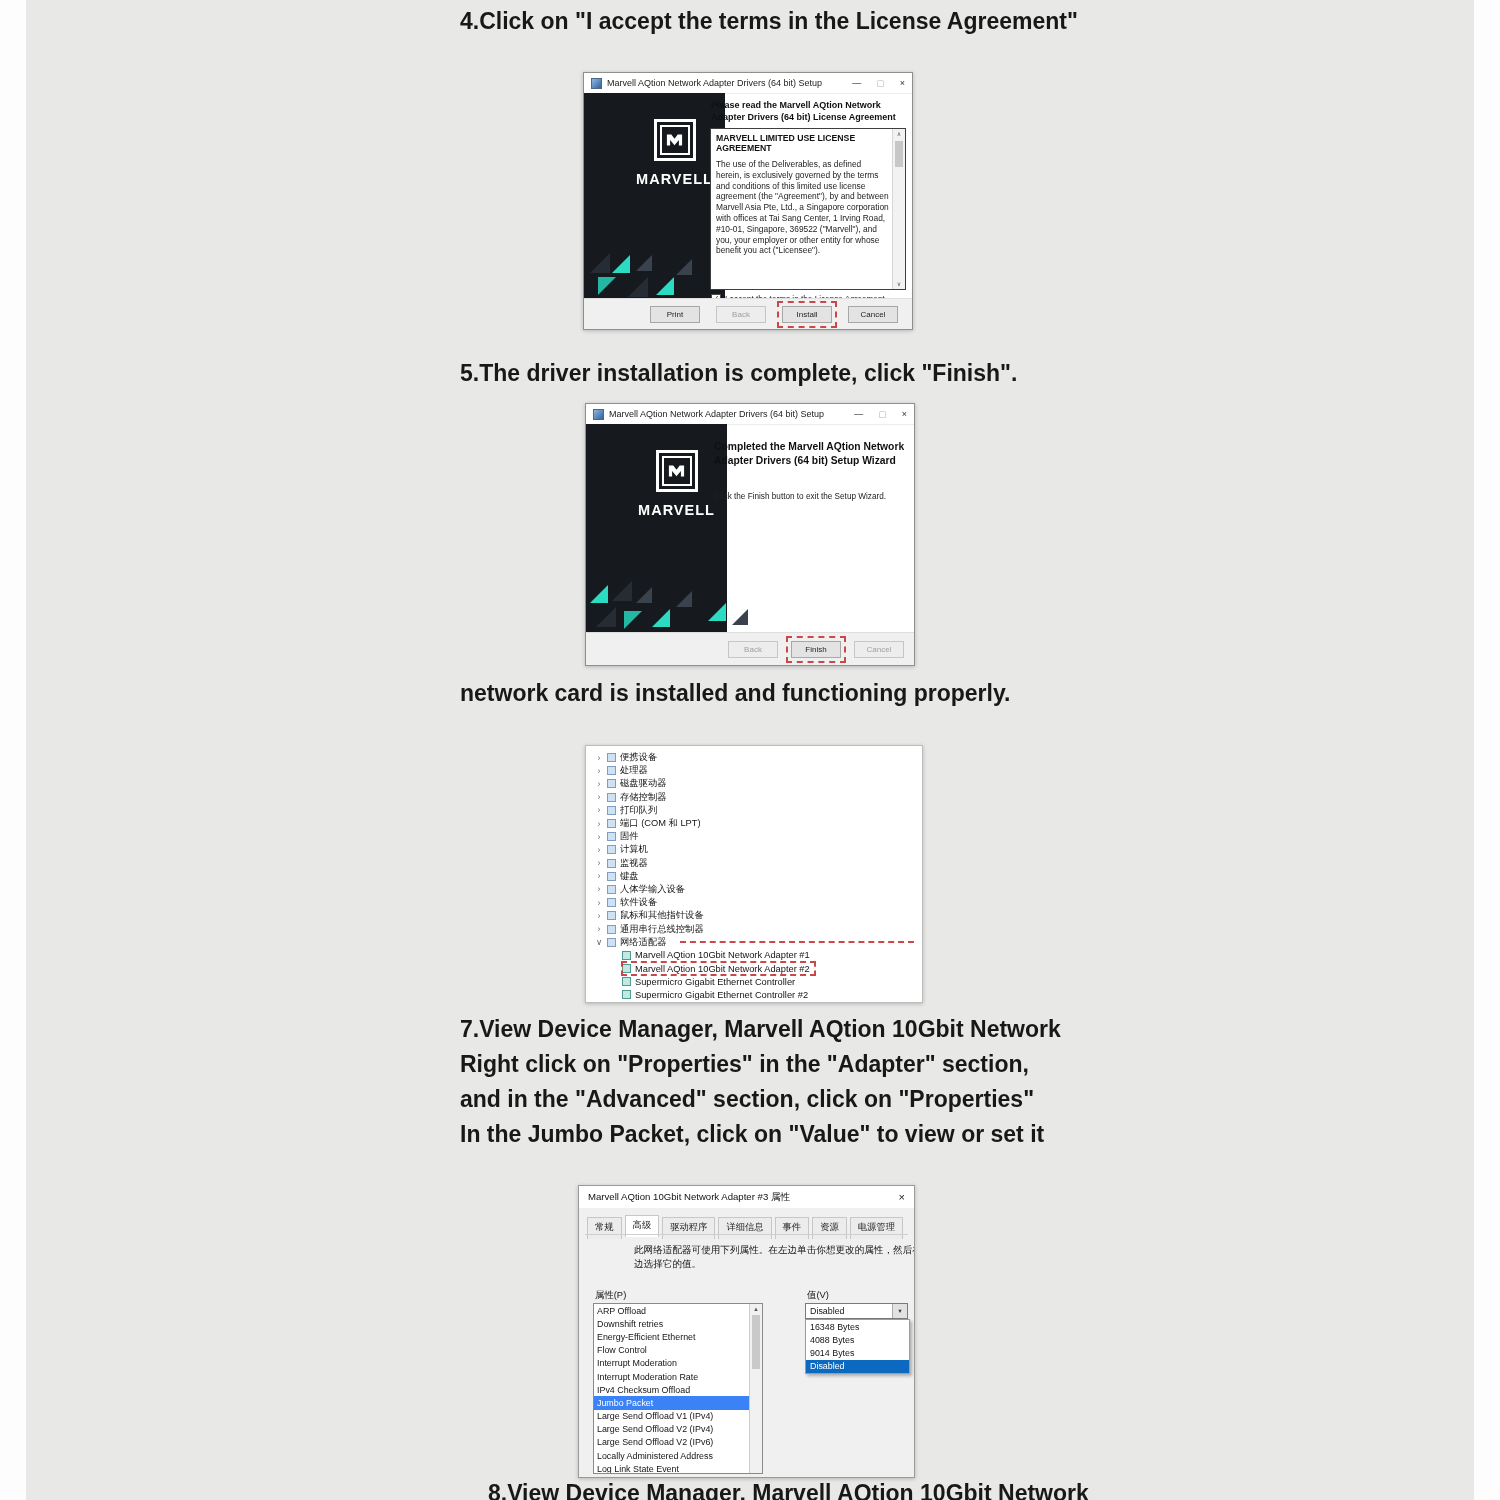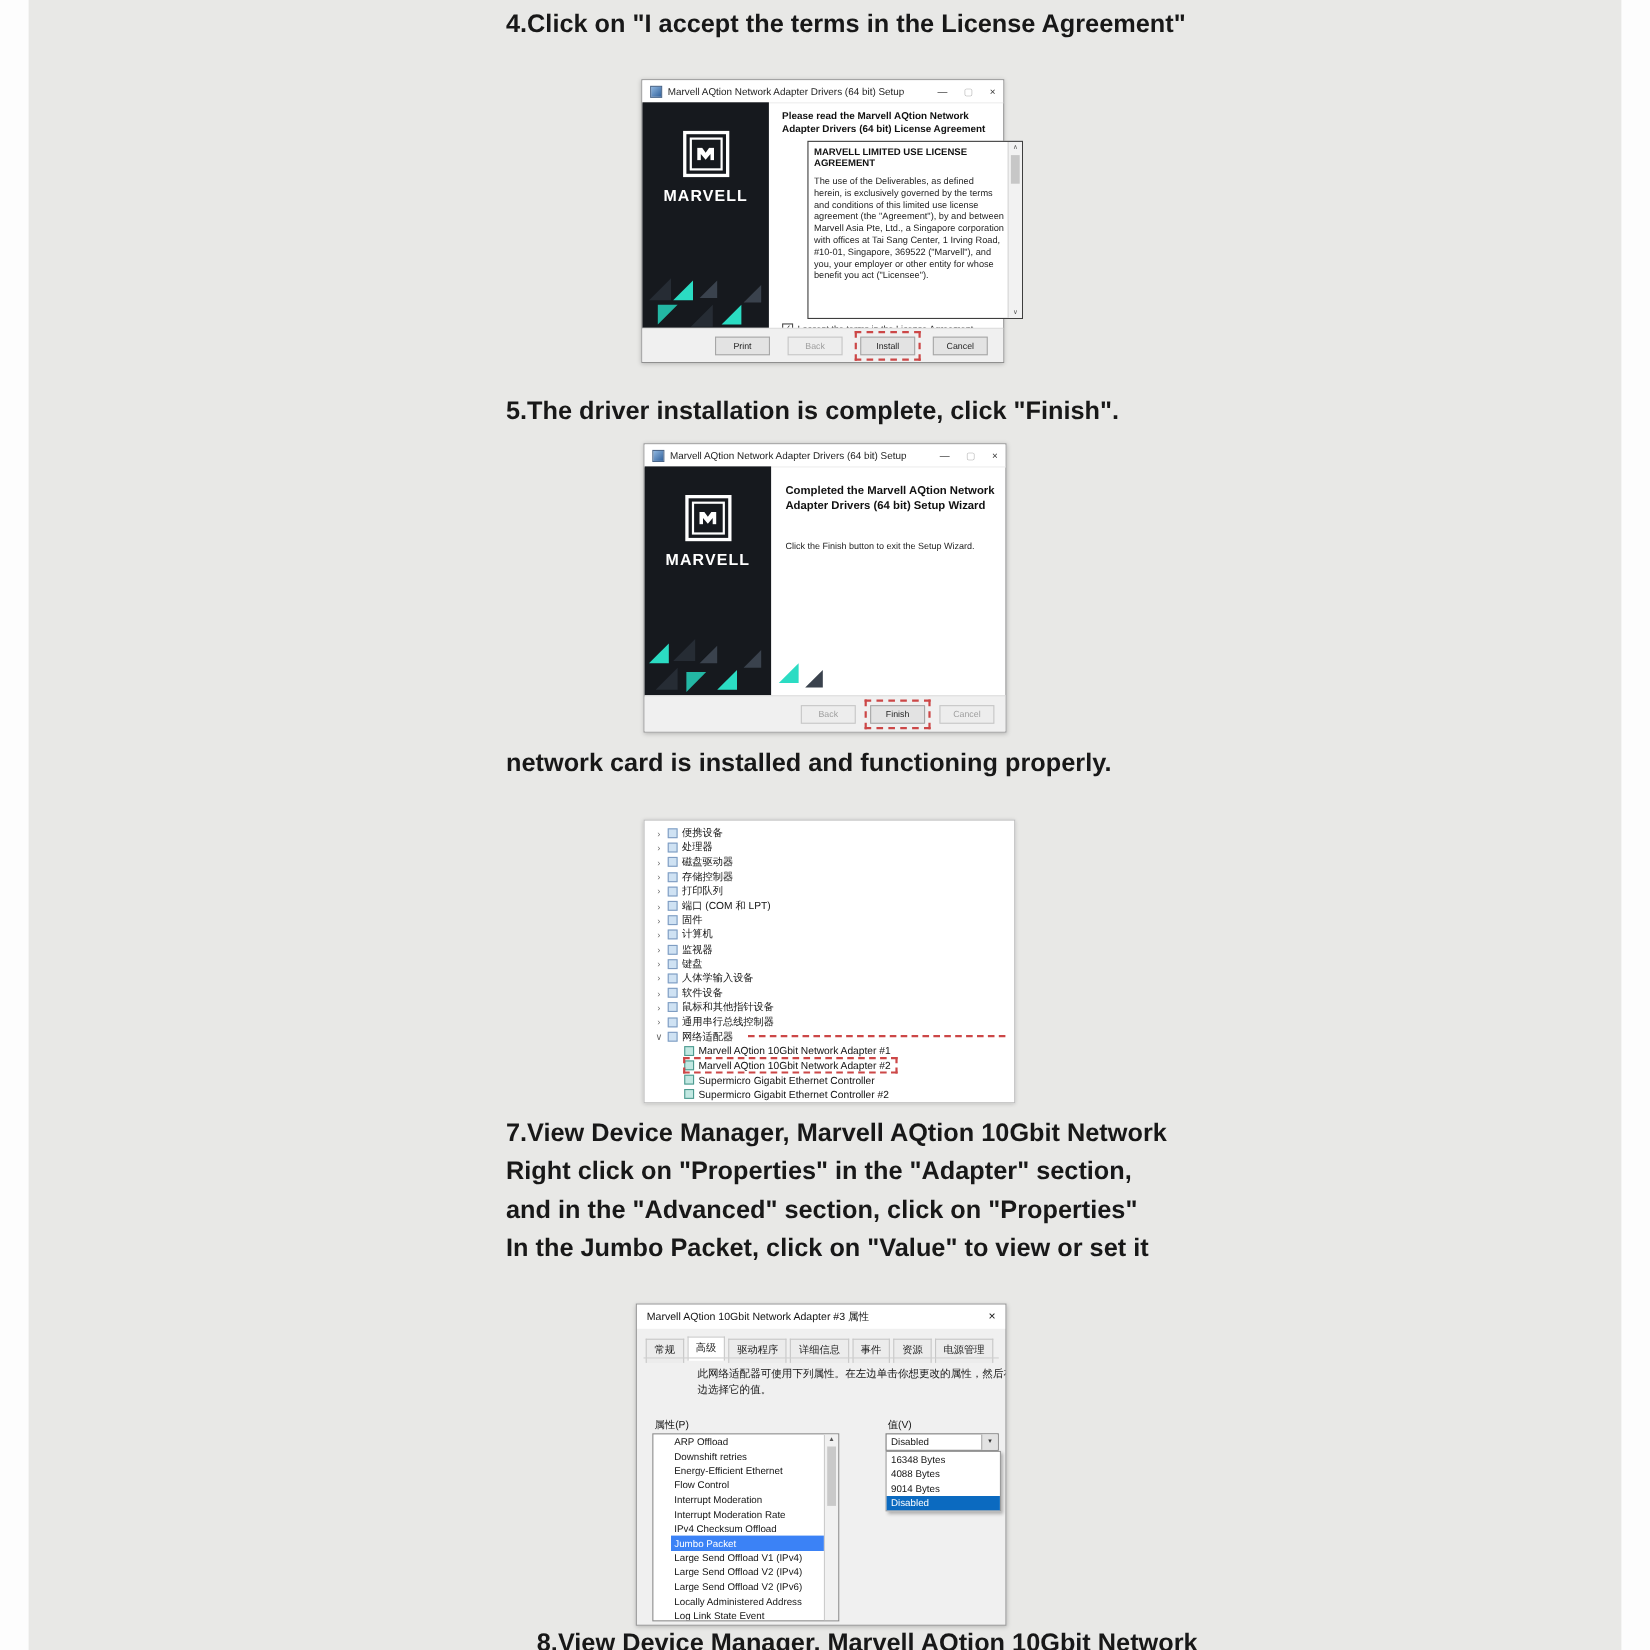--- a/index.html
+++ b/index.html
@@ -34,21 +34,21 @@
   .app-icon{
     width:9px;height:9px;margin-right:5px;flex:0 0 auto;
     background:linear-gradient(135deg,#8fb7e0,#31619c);border:1px solid #4a668a;
   }
   .win-controls{margin-left:auto;display:flex;gap:15px;align-items:center}
   .win-controls span{font-size:9px;color:#333;line-height:9px}
   .win-controls .dim{color:#b5b5b5}
 
   
   .brand{
-    position:absolute;left:0;top:20px;width:115px;background:#16191e;overflow:hidden;
+    position:absolute;left:0;top:20px;width:101px;background:#16191e;overflow:hidden;padding-left:40px;
   }
   .logo{
     width:42px;height:42px;border:3px solid #fff;margin:26px auto 0;
     position:relative;box-sizing:border-box;
   }
   .logo::before{content:"";position:absolute;inset:3px;border:2px solid #fff;}
   .logo-m{
     position:absolute;inset:8px;background:#fff;
     clip-path:polygon(12% 78%,12% 22%,34% 22%,50% 44%,66% 22%,88% 22%,88% 78%,72% 78%,72% 50%,50% 76%,28% 50%,28% 78%);
   }
@@ -66,21 +66,21 @@
   
   #dlg1{left:583px;top:72px;width:330px;height:258px}
   #dlg1 .brand{bottom:30px}
   .lic-header{
     position:absolute;left:127px;top:27px;width:196px;
     font-size:9px;font-weight:bold;line-height:11.5px;color:#101010;
   }
   .lic-box{
     position:absolute;left:126px;top:55px;width:196px;height:162px;
     border:1px solid #3e3e3e;background:#fff;box-sizing:border-box;
-    padding:4px 16px 4px 5px;overflow:hidden;margin-left:24px;
+    padding:4px 16px 4px 5px;overflow:hidden;
   }
   .lic-heading{font-size:8.7px;font-weight:bold;color:#111;margin-bottom:6px}
   .lic-body{font-size:8.4px;line-height:10.8px;color:#1c1c1c}
   .lic-sb{
     position:absolute;top:0;bottom:0;right:0;width:12px;background:#f2f2f2;
     border-left:1px solid #d6d6d6;display:flex;flex-direction:column;align-items:center;
   }
   .lic-sb .arr{font-size:6px;color:#555;line-height:10px}
   .lic-sb .thumb{width:8px;height:26px;background:#c7c7c7;margin-top:2px}
   .lic-sb .arr.down{margin-top:auto}
@@ -158,21 +158,21 @@
   .plabel,.vlabel{position:absolute;top:103px;font-size:9.4px;color:#141414}
   .plabel{left:16px}
   .vlabel{left:228px}
   .plist{
     position:absolute;left:14px;top:117px;width:170px;bottom:3px;
     border:1px solid #8a8a8a;background:#fff;overflow:hidden;box-sizing:border-box;
     padding-right:12px;
   }
   .prop-item{
     height:13.2px;display:flex;align-items:center;padding-left:3px;
-    font-size:8.9px;color:#141414;white-space:nowrap;margin-left:16px;
+    font-size:8.9px;color:#141414;white-space:nowrap;
   }
   .prop-item.selected{background:#3b82f6;color:#fff}
   .plist-sb{
     position:absolute;right:0;top:0;bottom:0;width:12px;background:#f1f1f1;
     border-left:1px solid #cccccc;display:flex;flex-direction:column;align-items:center;
   }
   .plist-sb .arr{font-size:6px;color:#555;line-height:10px}
   .plist-sb .thumb{width:8px;height:54px;background:#c9c9c9;margin-top:1px}
   .combo{
     position:absolute;left:226px;top:117px;width:103px;height:16px;

